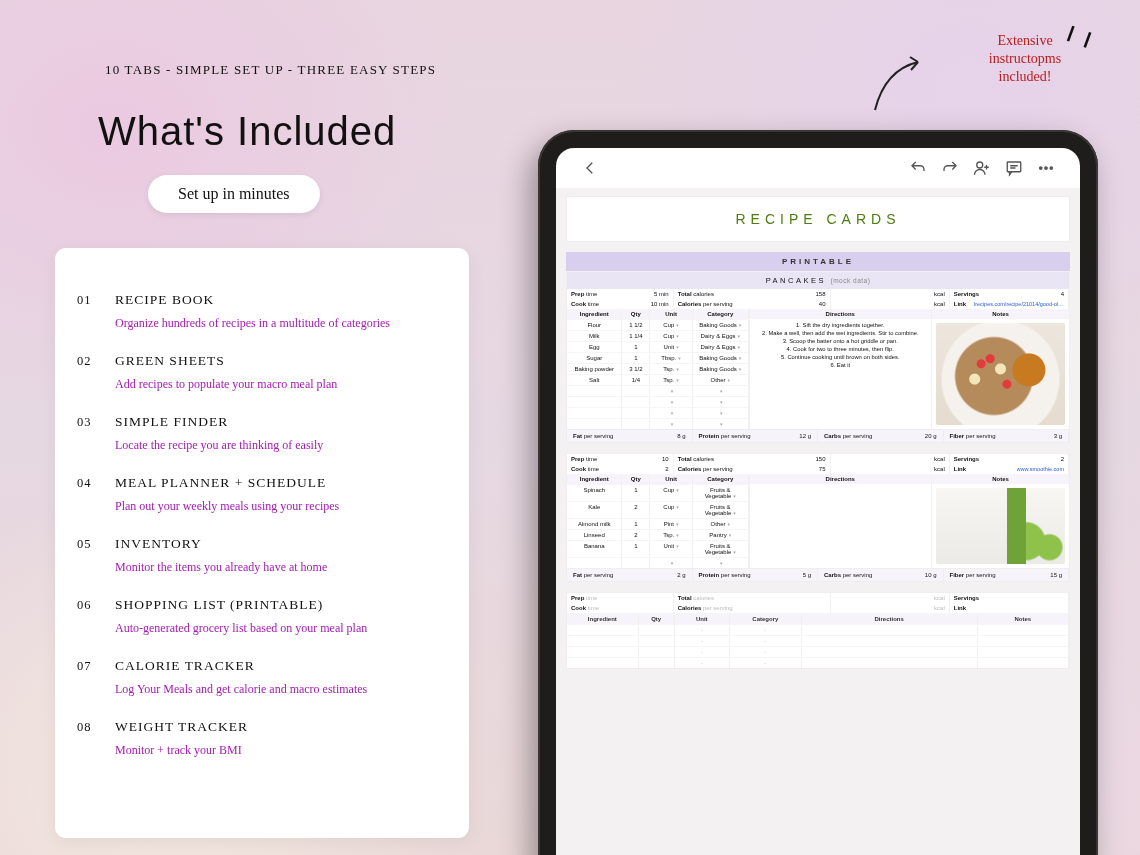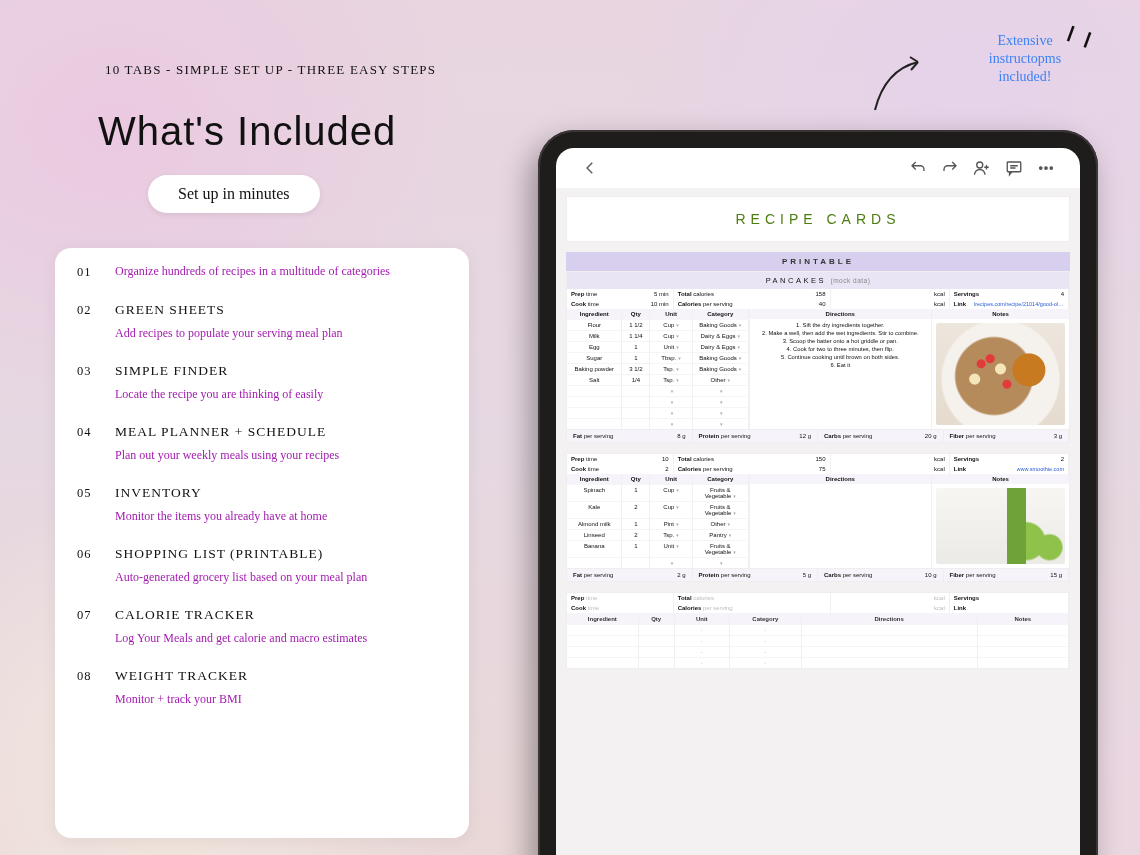--- a/index.html
+++ b/index.html
@@ -17,33 +17,33 @@
 
   
   .eyebrow { position:absolute; left:105px; top:62px; font-size:13px; letter-spacing:1.2px; font-family: Georgia, serif; }
   .title { position:absolute; left:98px; top:92px; font-size:40px; font-weight:400; font-family: 'Segoe UI', Arial, sans-serif; letter-spacing:1px;margin-top:17px; }
   .pill {
     position:absolute; left:148px; top:175px; background:#fff; border-radius:30px;
     padding:10px 30px; font-size:16px; font-family: Liberation Serif, serif; box-shadow:0 2px 6px rgba(0,0,0,0.08);
   }
   .card {
     position:absolute; left:55px; top:248px; width:414px; height:590px;
-    background:#fff; border-radius:16px; padding:16px 22px 20px 22px;
+    background:#fff; border-radius:11px; padding:44px 22px 20px 22px;
     box-shadow:0 4px 18px rgba(0,0,0,0.06);
   }
   .feat { display:flex; margin:0 0 22px 0; }
   .feat .num { width:38px; flex:none; font-size:12.5px; font-family: Georgia, serif; padding-top:1px; letter-spacing:1px;}
   .feat .txt { flex:1; }
   .feat .t { font-size:13.5px; letter-spacing:1px; margin-bottom:8px; font-family: Georgia, serif; }
   .feat .d { font-size:12px; font-family: Georgia, serif; color:#a21caf; }
 
   
   .annot {
     position:absolute; right:55px; top:32px; width:120px; text-align:center;
-    font-family: 'Comic Sans MS', cursive; font-size:14px; line-height:1.3; color:#3b82f6;
+    font-family: 'Comic Sans MS', cursive; font-size:14px; line-height:1.3; color:#b91c1c;
   }
   .sparkle { position:absolute; right:45px; top:26px; font-family:sans-serif; font-size:16px; transform:rotate(20deg); }
 
   
   .tablet {
     position:absolute; left:538px; top:130px; width:560px; height:760px;
     background:#1f1d1c; border-radius:36px; padding:18px;
     box-shadow:-8px 12px 30px rgba(0,0,0,0.35), inset 0 0 0 2px #3a3634;
   }
   .screen { width:100%; height:100%; background:#fff; border-radius:18px; overflow:hidden; display:flex; flex-direction:column; }
@@ -125,28 +125,29 @@
 <body>
 
 <div class="eyebrow">10 TABS - SIMPLE SET UP - THREE EASY STEPS</div>
 <div class="title">What's Included</div>
 <div class="pill">Set up in minutes</div>
 
 <div class="card" id="feat-card">
     <div class="feat">
       <div class="num">01</div>
     <div class="txt">
+        <div class="t">RECIPE BOOK</div>
     <div class="d">Organize hundreds of recipes in a multitude of categories</div>
       </div>
     </div>
     <div class="feat">
       <div class="num">02</div>
     <div class="txt">
         <div class="t">GREEN SHEETS</div>
-    <div class="d">Add recipes to populate your serving meal plan</div>
+    <div class="d">Add recipes to populate your macro meal plan</div>
       </div>
     </div>
     <div class="feat">
       <div class="num">03</div>
     <div class="txt">
         <div class="t">SIMPLE FINDER</div>
     <div class="d">Locate the recipe you are thinking of easily</div>
       </div>
     </div>
     <div class="feat">

